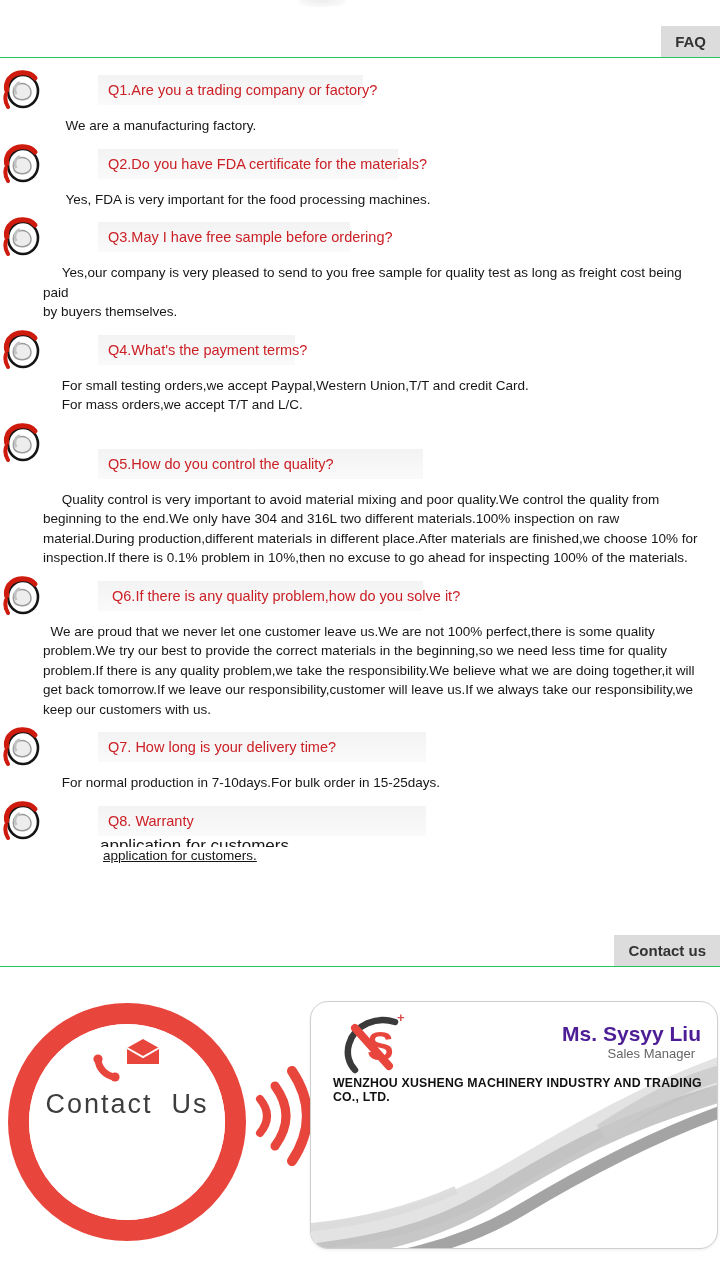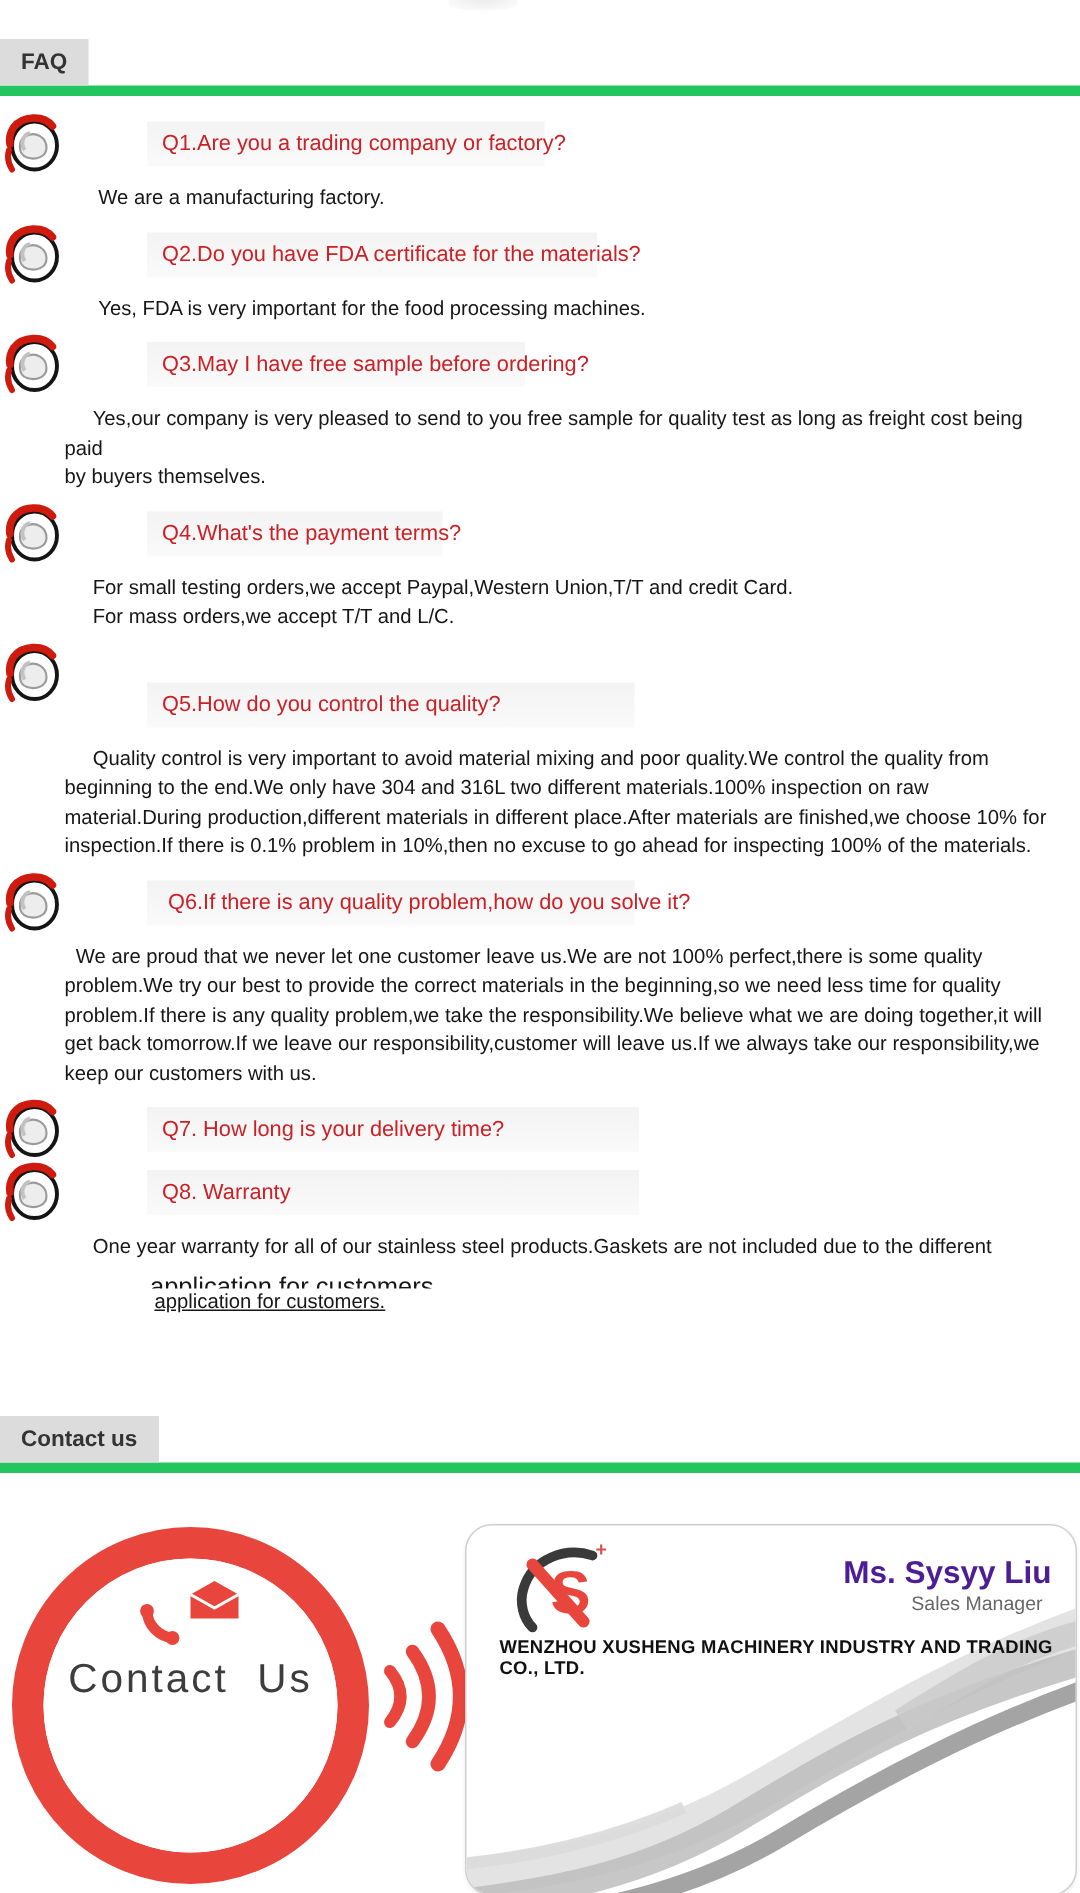--- a/index.html
+++ b/index.html
@@ -1,19 +1,19 @@
 <!DOCTYPE html>
 <html><head>
 <meta charset="utf-8">
 <style>
   html,body{margin:0;padding:0;background:#fff;}
   body{width:720px;font-family:"Liberation Sans","DejaVu Sans",sans-serif;color:#1c1c1c;position:relative;}
   .top-artifact{position:absolute;left:299px;top:0;width:46px;height:7px;background:radial-gradient(ellipse at center top,#ececec 0%,#f7f7f7 60%,#fff 100%);border-radius:0 0 50% 50%;}
   
-  .tab-row{border-bottom:7px solid #22c55e;}
+  .tab-row{border-bottom:1px solid #22c55e;text-align:right;}
   .tab{display:inline-block;background:#dcdcdc;color:#333;font-size:15px;font-weight:600;height:31px;line-height:31px;padding:0 14px;vertical-align:bottom;}
   .tab-row.faq{margin-top:26px;}
   .tab-row.contact{margin-top:61px;}
   
   .faq-list{padding-top:11px;min-height:805px;}
   .faq-item{display:flex;align-items:flex-start;gap:43px;}
   .faq-icon{width:55px;flex:0 0 55px;padding-left:2px;box-sizing:border-box;}
   .faq-icon svg{display:block;width:40px;height:42px;}
   .faq-body{flex:1;}
   .faq-q{margin-top:6px;height:30px;line-height:30px;background:linear-gradient(180deg,#f3f3f3,#fafafa);color:#cb2026;font-size:14.5px;padding-left:10px;box-sizing:border-box;white-space:pre;}
@@ -158,36 +158,36 @@
       <svg viewBox="0 0 40 42">
         <ellipse cx="21" cy="22" rx="15" ry="16" fill="#ffffff" stroke="#151515" stroke-width="2.6"></ellipse>
         <path d="M33,9 C27,1.5 13,2 7,10 C5,13 4,17 4.6,21" fill="none" stroke="#cf1a0e" stroke-width="5" stroke-linecap="round"></path>
         <path d="M4,25 C2.5,30 3.5,34 6,38" fill="none" stroke="#cf1a0e" stroke-width="4" stroke-linecap="round"></path>
         <path d="M16,30 C10,28 9.5,18.5 15.5,15.5 C22,12.5 29,16.5 29,23.5 C29,29.5 22,32 16,30 Z" fill="#ededed" stroke="#9a9a9a" stroke-width="1.4"></path>
         <path d="M14.5,25 C11.5,21 13,15 18,13.5" fill="none" stroke="#c2c2c2" stroke-width="2.6"></path>
       </svg>
     </span>
     <div class="faq-body">
       <div class="faq-q" style="width: 328px;">Q7. How long is your delivery time?</div>
+      <div class="faq-a">     For normal production in 7-10days.For bulk order in 15-25days.</div>
     </div>
   </div>
 
   <div class="faq-item">
     <span class="faq-icon">
       <svg viewBox="0 0 40 42">
         <ellipse cx="21" cy="22" rx="15" ry="16" fill="#ffffff" stroke="#151515" stroke-width="2.6"></ellipse>
         <path d="M33,9 C27,1.5 13,2 7,10 C5,13 4,17 4.6,21" fill="none" stroke="#cf1a0e" stroke-width="5" stroke-linecap="round"></path>
         <path d="M4,25 C2.5,30 3.5,34 6,38" fill="none" stroke="#cf1a0e" stroke-width="4" stroke-linecap="round"></path>
         <path d="M16,30 C10,28 9.5,18.5 15.5,15.5 C22,12.5 29,16.5 29,23.5 C29,29.5 22,32 16,30 Z" fill="#ededed" stroke="#9a9a9a" stroke-width="1.4"></path>
         <path d="M14.5,25 C11.5,21 13,15 18,13.5" fill="none" stroke="#c2c2c2" stroke-width="2.6"></path>
       </svg>
     </span>
     <div class="faq-body">
       <div class="faq-q" style="width: 328px;">Q8. Warranty</div>
-      <div class="faq-a">     One year warranty for all of our stainless steel products.Gaskets are not included due to the different</div>
     <div class="faq-a-clip">application for customers</div>
         <div class="faq-a-repeat">application for customers.</div>
       </div>
   </div>
 </section>
 
 <div class="tab-row contact">
   <span class="tab">Contact us</span>
 </div>
 

